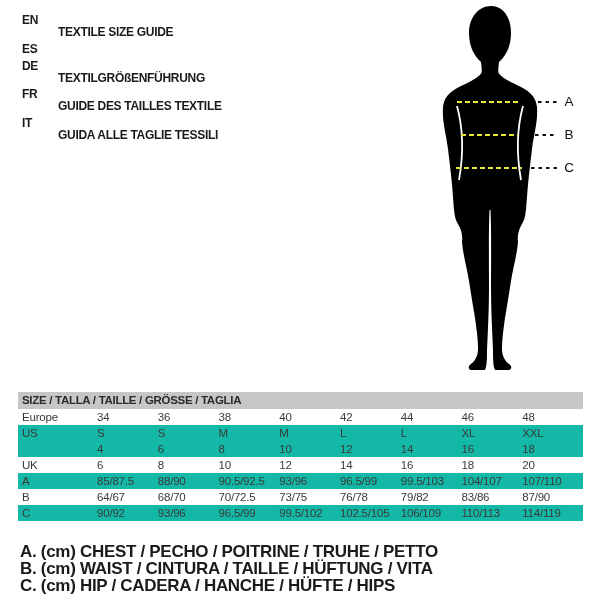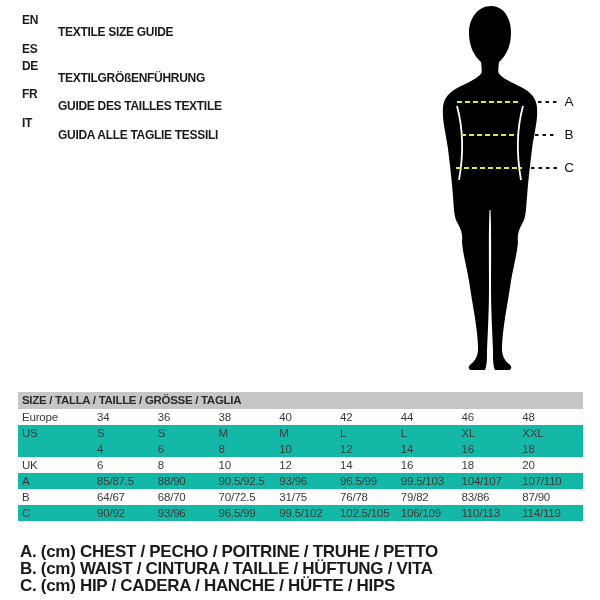--- a/index.html
+++ b/index.html
@@ -158,21 +158,21 @@
       <span class="tcell">99.5/103</span>
       <span class="tcell">104/107</span>
       <span class="tcell">107/110</span>
     </div>
 
     <div class="trow">
       <span class="tlabel">B</span>
       <span class="tcell">64/67</span>
       <span class="tcell">68/70</span>
       <span class="tcell">70/72.5</span>
-      <span class="tcell">31/75</span>
+      <span class="tcell">73/75</span>
       <span class="tcell">76/78</span>
       <span class="tcell">79/82</span>
       <span class="tcell">83/86</span>
       <span class="tcell">87/90</span>
     </div>
 
     <div class="trow shaded">
       <span class="tlabel">C</span>
       <span class="tcell">90/92</span>
       <span class="tcell">93/96</span>

